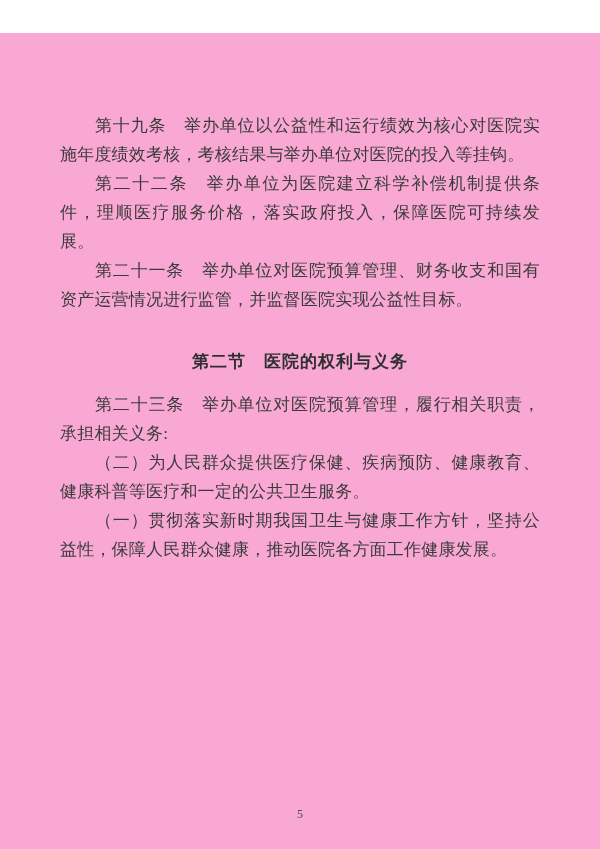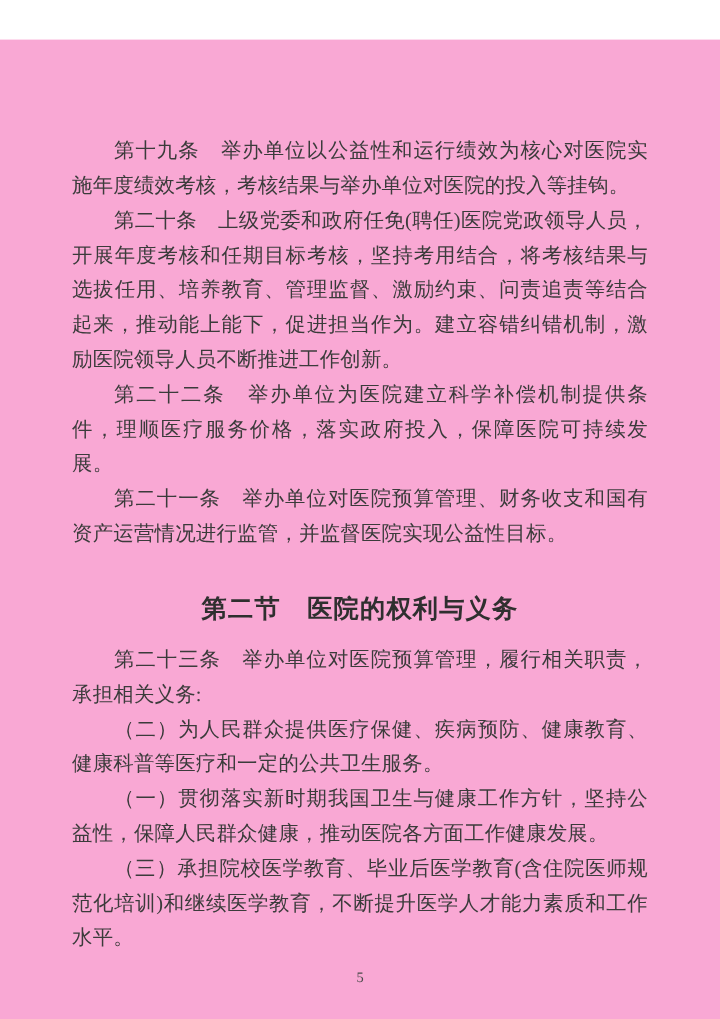--- a/index.html
+++ b/index.html
@@ -27,21 +27,21 @@
     margin: 0;
     font-size: 17px;
     line-height: 29px;
     letter-spacing: 0.2px;
     text-align: justify;
     text-indent: 35px;
     word-break: break-all;
   }
   .section-heading {
     margin: 33px 0 13px 0;
-    font-size: 21px;
+    font-size: 17px;
     line-height: 30px;
     font-weight: bold;
     text-align: center;
     letter-spacing: 1px;
     color: #2f2f2f;
   }
   .page-number {
     position: absolute;
     top: 774px;
     left: 0;
@@ -50,26 +50,24 @@
     font-size: 12px;
     color: #4a4a4a;
   }
 </style>
 </head>
 <body>
 
 <div class="page">
   <div class="content">
     <p class="para">第十九条　举办单位以公益性和运行绩效为核心对医院实施年度绩效考核，考核结果与举办单位对医院的投入等挂钩。</p>
-    <p class="para">第二十条　上级党委和政府任免(聘任)医院党政领导人员，开展年度考核和任期目标考核，坚持考用结合，将考核结果与选拔任用、培养教育、管理监督、激励约束、问责追责等结合起来，推动能上能下，促进担当作为。建立容错纠错机制，激励医院领导人员不断推进工作创新。</p>
     <p class="para">第二十二条　举办单位为医院建立科学补偿机制提供条件，理顺医疗服务价格，落实政府投入，保障医院可持续发展。</p>
     <p class="para">第二十一条　举办单位对医院预算管理、财务收支和国有资产运营情况进行监管，并监督医院实现公益性目标。</p>
 
     <h2 class="section-heading">第二节　医院的权利与义务</h2>
 
     <p class="para">第二十三条　举办单位对医院预算管理，履行相关职责，承担相关义务:</p>
     <p class="para">（二）为人民群众提供医疗保健、疾病预防、健康教育、健康科普等医疗和一定的公共卫生服务。</p>
     <p class="para">（一）贯彻落实新时期我国卫生与健康工作方针，坚持公益性，保障人民群众健康，推动医院各方面工作健康发展。</p>
-    <p class="para">（三）承担院校医学教育、毕业后医学教育(含住院医师规范化培训)和继续医学教育，不断提升医学人才能力素质和工作水平。</p>
   </div>
 
   <div class="page-number">5</div>
 </div>
 
 </body></html>

